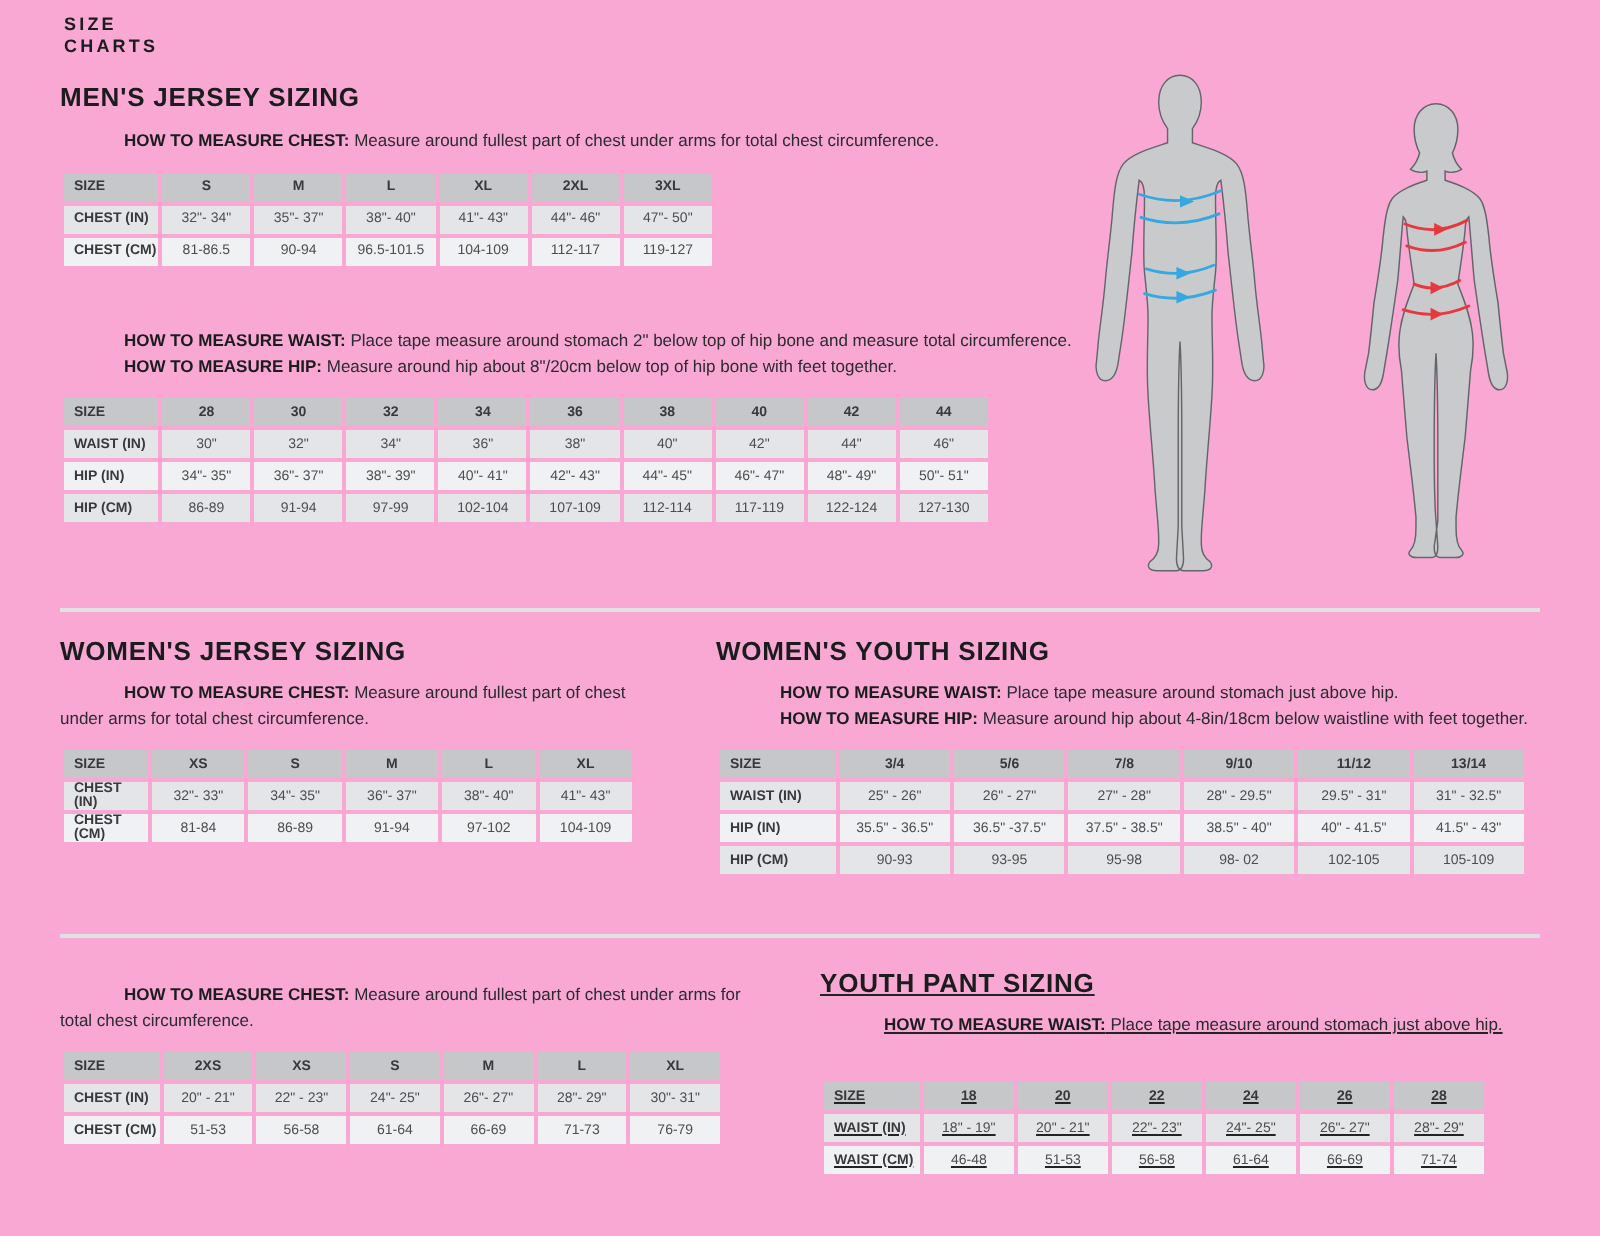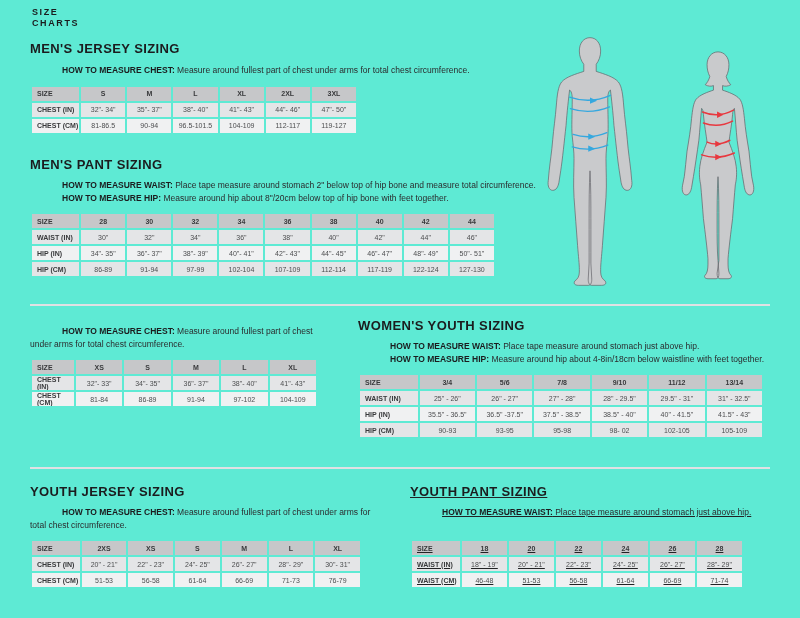--- a/index.html
+++ b/index.html
@@ -1,16 +1,16 @@
 <!DOCTYPE html>
 <html><head>
 <meta charset="utf-8">
 <style>
   html,body{margin:0;padding:0;background:#ffffff;}
-  #page{position:relative;width:800px;height:618px;background:#5eead4;overflow:hidden;
+  #page{position:relative;width:800px;height:618px;background:#f9a8d4;overflow:hidden;
         font-family:"Liberation Sans",sans-serif;color:#222325;}
   .brand{position:absolute;left:32px;top:7px;font-size:9px;font-weight:bold;
          letter-spacing:1.6px;line-height:10.5px;color:#1b1c1e;white-space:pre-line;}
   .section{position:absolute;}
   .section h2{margin:0;font-size:13px;font-weight:bold;color:#1b1c1e;letter-spacing:0.4px;}
   .howto{margin:8px 0 0 0;font-size:8.5px;line-height:12.5px;color:#2a2b2d;}
   .howto b{color:#1b1c1e;margin-left:32px;}
   .howto.fixed2{min-height:25px;}
   .size-table{border-collapse:separate;border-spacing:2px;table-layout:fixed;margin-top:8px;}
   .size-table th{background:#c6c7c9;color:#38393b;font-weight:bold;font-size:7px;
@@ -64,21 +64,20 @@
             <td>96.5-101.5</td>
             <td>104-109</td>
             <td>112-117</td>
             <td>119-127</td>
           </tr>
         </tbody>
       </table>
   </div>
 
   <div class="section" style="left:30px;top:157px;width:525px;">
-    <h2>MEN'S PANT SIZING</h2>
     <p class="howto" style="margin-top:7px;"><b>HOW TO MEASURE WAIST:</b><span> Place tape measure around stomach 2" below top of hip bone and measure total circumference.</span><br>
     <b>HOW TO MEASURE HIP:</b><span> Measure around hip about 8"/20cm below top of hip bone with feet together.</span></p>
     <table class="size-table narrow-label" style="width:466px;">
         <thead>
           <tr>
             <th class="label-col">SIZE</th>
             <th>28</th>
             <th>30</th>
             <th>32</th>
             <th>34</th>
@@ -173,20 +172,21 @@
       <path d="M27,115 Q45,121 63,113" stroke="#e8383f"></path>
     </g>
     <polygon points="44,67.5 51,71 44,74.5" fill="#e8383f"></polygon>
     <polygon points="42,99.5 49,103 42,106.5" fill="#e8383f"></polygon>
     <polygon points="42,114 49,117.5 42,121" fill="#e8383f"></polygon>
   </svg>
 
   <div class="divider" style="top:304px;"></div>
 
   <div class="section" style="left:30px;top:318px;width:300px;">
+    <h2>WOMEN'S JERSEY SIZING</h2>
     <p class="howto fixed2" style="margin-top:7px;"><b>HOW TO MEASURE CHEST:</b><span> Measure around fullest part of chest under arms for total chest circumference.</span></p>
     <table class="size-table" style="width:288px;">
         <thead>
           <tr>
             <th class="label-col">SIZE</th>
             <th>XS</th>
             <th>S</th>
             <th>M</th>
             <th>L</th>
             <th>XL</th>
@@ -257,21 +257,20 @@
             <td>102-105</td>
             <td>105-109</td>
           </tr>
         </tbody>
       </table>
   </div>
 
   <div class="divider" style="top:467px;"></div>
 
   <div class="section" style="left:30px;top:484px;width:352px;">
-    <h2>YOUTH JERSEY SIZING</h2>
     <p class="howto fixed2" style="margin-top:7px;"><b>HOW TO MEASURE CHEST:</b><span> Measure around fullest part of chest under arms for total chest circumference.</span></p>
     <table class="size-table" style="width:332px;">
         <thead>
           <tr>
             <th class="label-col">SIZE</th>
             <th>2XS</th>
             <th>XS</th>
             <th>S</th>
             <th>M</th>
             <th>L</th>

